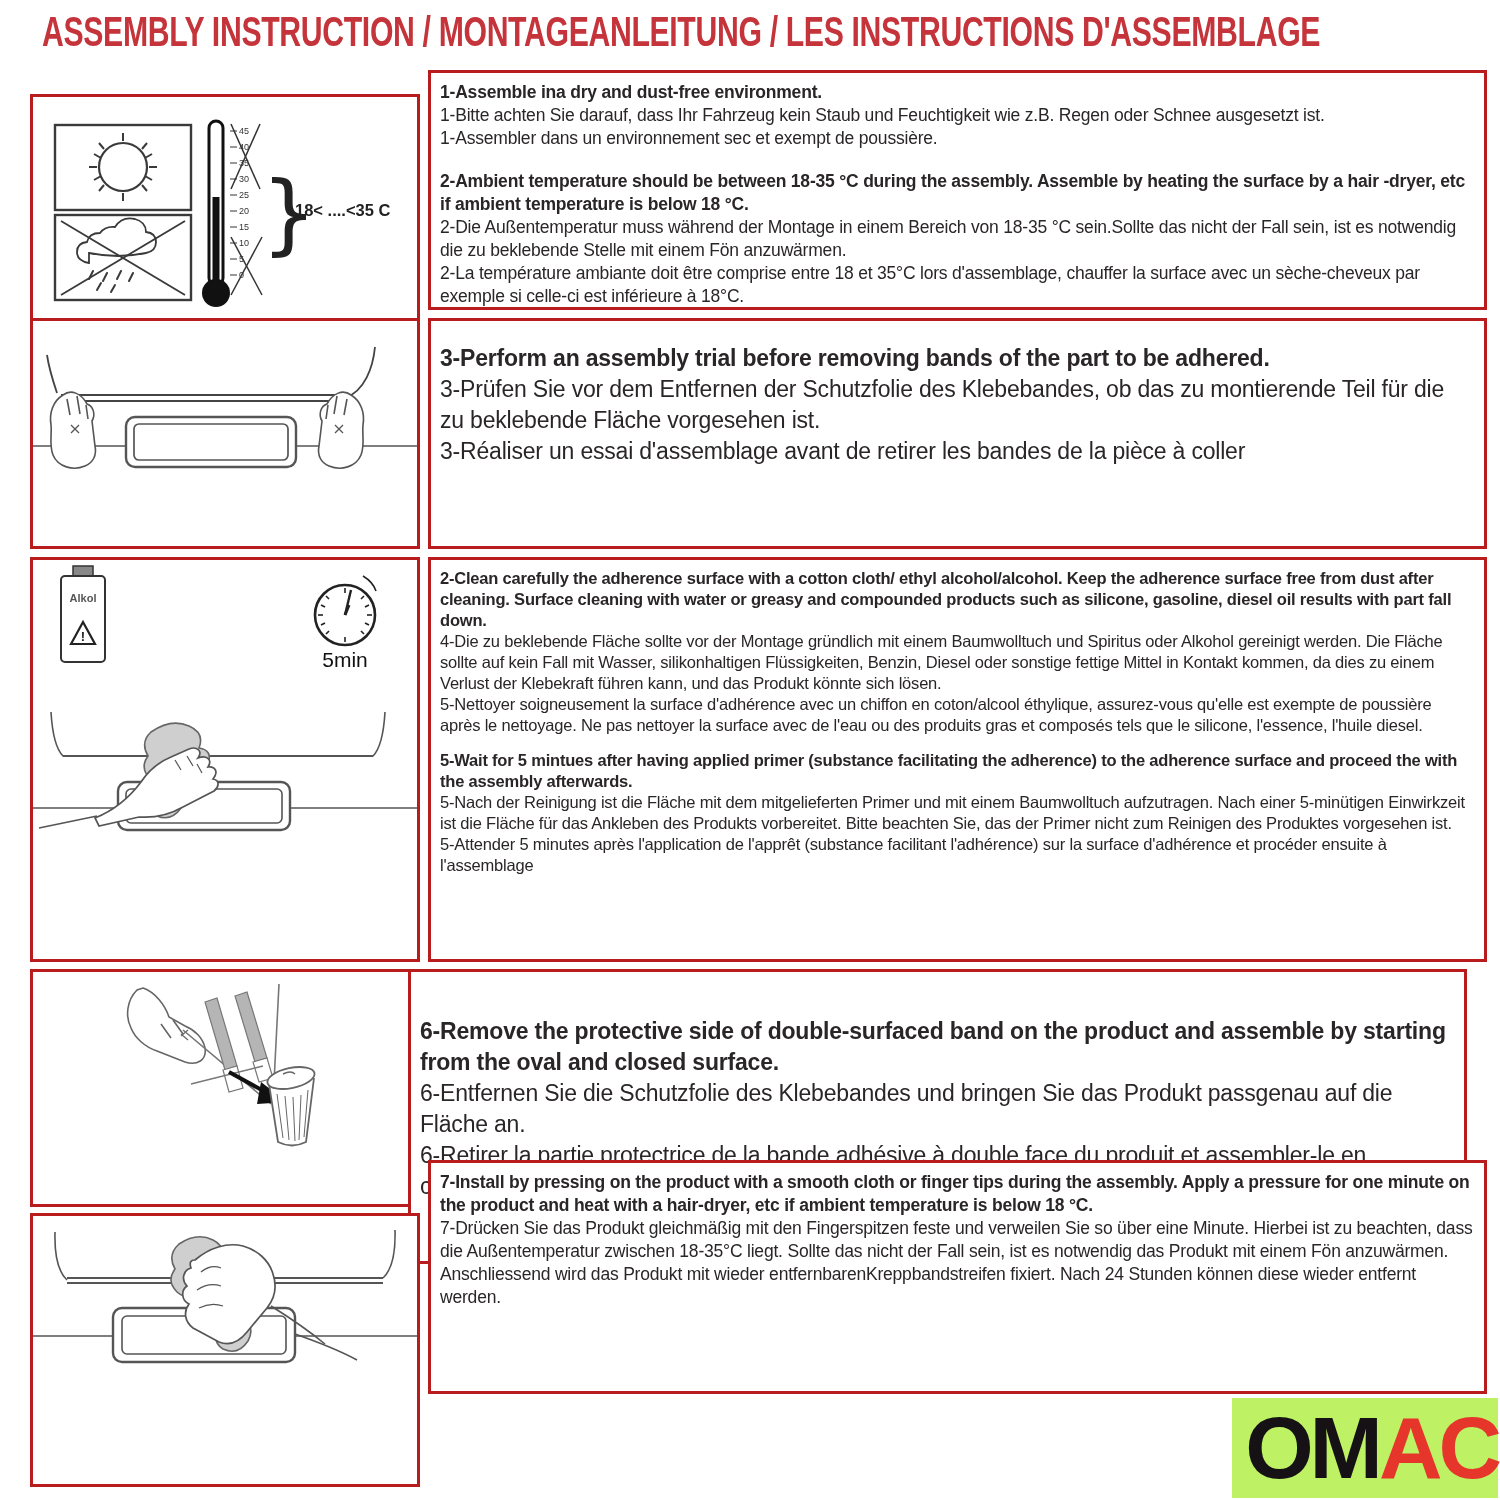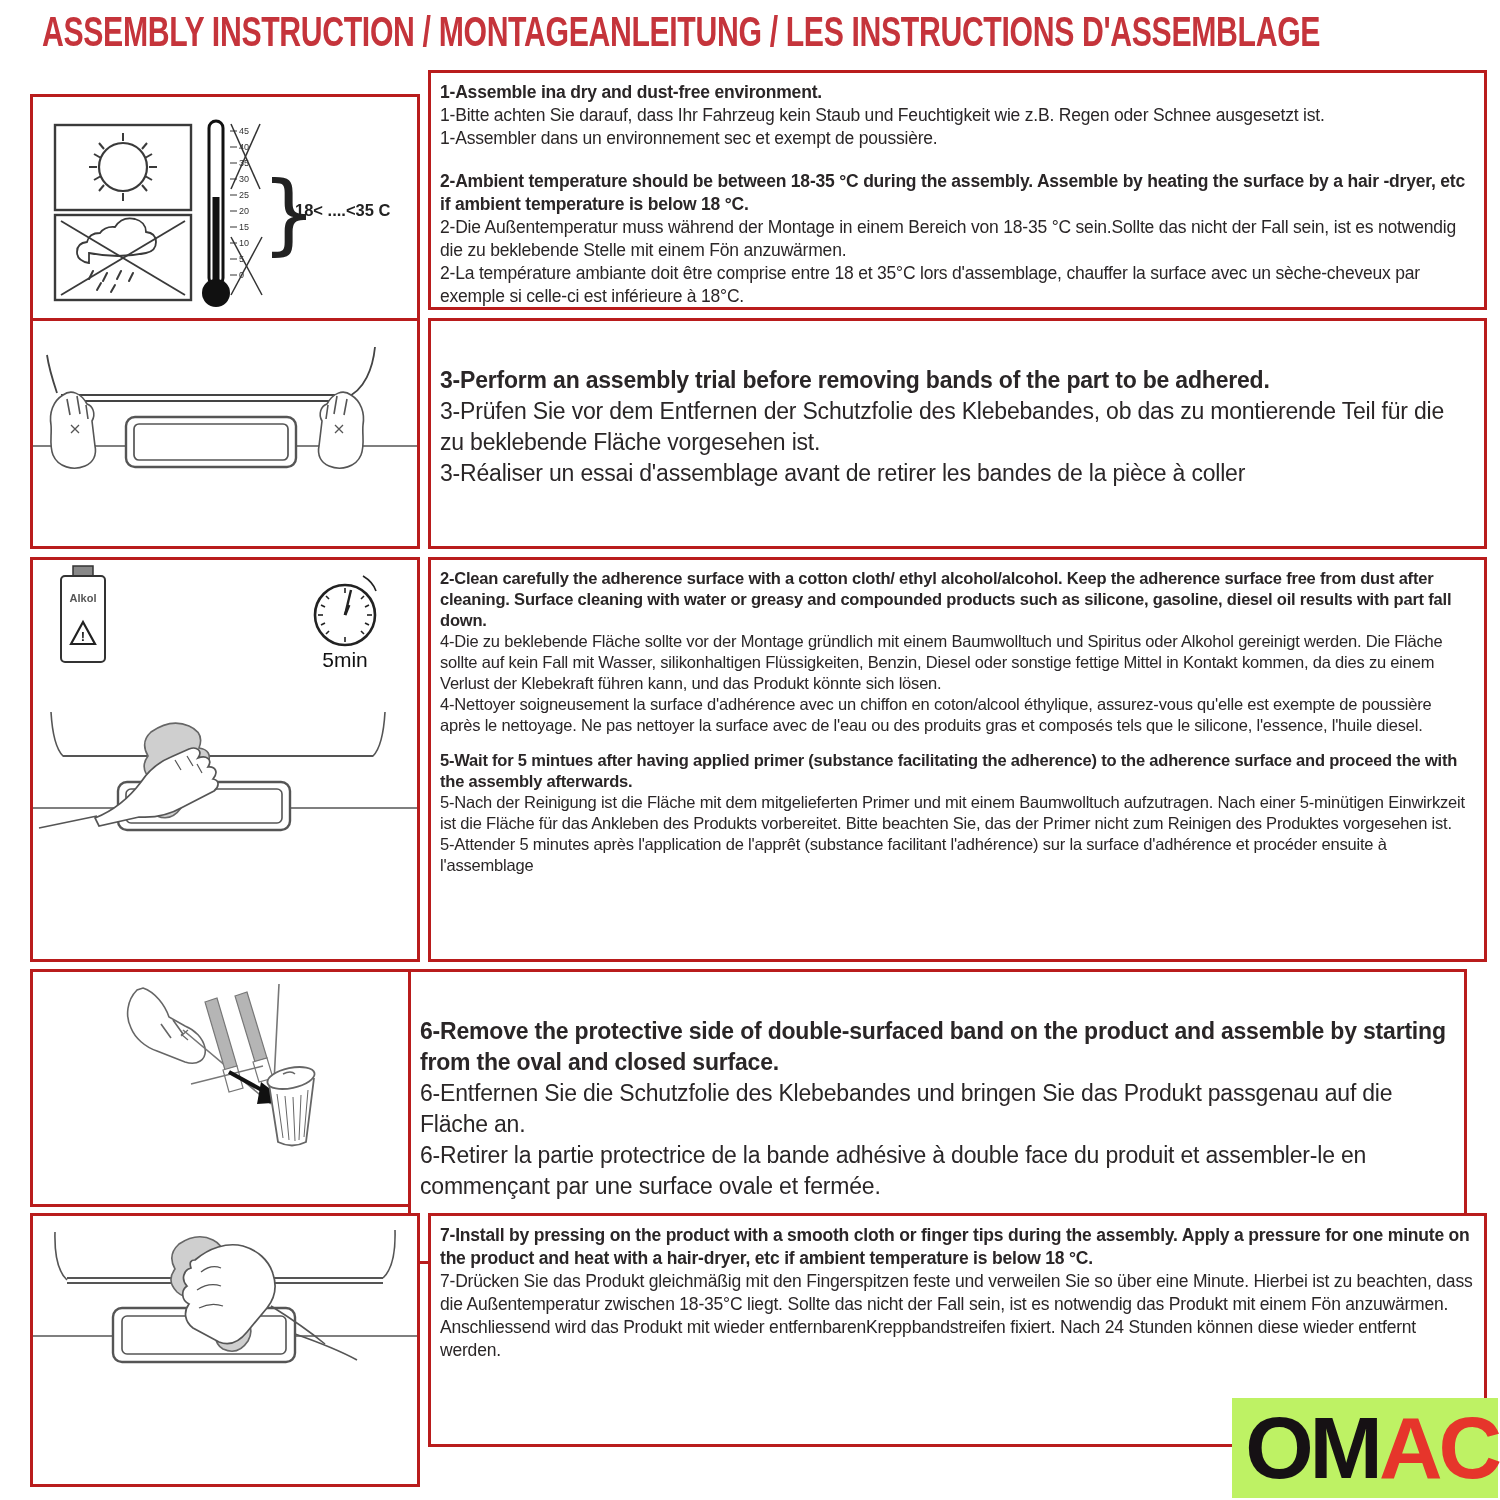--- a/index.html
+++ b/index.html
@@ -8,21 +8,21 @@
          white-space:nowrap;transform:scaleX(0.72);transform-origin:left top;letter-spacing:-0.5px;}
   .box{position:absolute;border:3px solid #b91c1c;background:#fff;box-sizing:border-box;overflow:hidden;}
   .txt{padding:8px 10px 6px 9px;}
   p{margin:0;}
   .sec-std{font-size:17.5px;line-height:23px;letter-spacing:-0.2px;}
   .sec-big{font-size:23px;line-height:31px;letter-spacing:-0.2px;}
   .sec-tight{font-size:16.5px;line-height:21px;letter-spacing:-0.2px;}
   .b{font-weight:bold;}
   .blank{height:20px;}
   .blank-s{height:14px;}
-  .pad-top-big{padding-top:44px;}
+  .pad-top-big{padding-top:22px;}
   .pad-top-mid{padding-top:44px;}
   svg{display:block;}
   .logo{position:absolute;left:1232px;top:1398px;width:266px;height:100px;background:#bef264;z-index:5;
         display:flex;align-items:center;justify-content:flex-end;
         font-size:88px;font-weight:bold;letter-spacing:-4px;white-space:nowrap;line-height:1;}
   .logo .om{color:#161114;}
   .logo .ac{color:#e6352b;}
 </style>
 </head>
 <body>
@@ -191,21 +191,21 @@
       <path d="M120,232 q14,-8 24,-2 q10,6 4,18 q-10,14 -24,8 q-12,-6 -4,-24 Z" fill="#cfcfcf" stroke="#666" stroke-width="1.6"></path>
       <path d="M62,258 C82,250 96,238 108,222 C116,210 126,202 138,197 L156,189 C164,186 170,191 165,198 C173,195 180,199 175,207 C182,206 186,212 180,219 C186,220 187,226 181,231 L150,247 C136,255 120,258 106,257 L66,266 Z" fill="#fff" stroke="#555" stroke-width="1.7"></path>
       <path d="M142,200 l6,10 M154,196 l6,10 M164,204 l5,9" fill="none" stroke="#555" stroke-width="1.2"></path>
     </g>
   </svg>
 </div>
 
 <div class="box txt sec-tight" style="left:428px;top:557px;width:1059px;height:405px;">
   <p class="b">2-Clean carefully the adherence surface with a cotton cloth/ ethyl alcohol/alcohol. Keep the adherence surface free from dust after cleaning. Surface cleaning with water or greasy and compounded products such as silicone, gasoline, diesel oil results with part fall down.</p>
   <p>4-Die zu beklebende Fläche sollte vor der Montage gründlich mit einem Baumwolltuch und Spiritus oder Alkohol gereinigt werden. Die Fläche sollte auf kein Fall mit Wasser, silikonhaltigen Flüssigkeiten, Benzin, Diesel oder sonstige fettige Mittel in Kontakt kommen, da dies zu einem Verlust der Klebekraft führen kann, und das Produkt könnte sich lösen.</p>
-  <p>4-Nettoyer soigneusement la surface d'adhérence avec un chiffon en coton/alcool éthylique, assurez-vous qu'elle est exempte de poussière après le nettoyage. Ne pas nettoyer la surface avec de l'eau ou des produits gras et composés tels que le silicone, l'essence, l'huile diesel.</p>
+  <p>5-Nettoyer soigneusement la surface d'adhérence avec un chiffon en coton/alcool éthylique, assurez-vous qu'elle est exempte de poussière après le nettoyage. Ne pas nettoyer la surface avec de l'eau ou des produits gras et composés tels que le silicone, l'essence, l'huile diesel.</p>
   <div class="blank-s"></div>
   <p class="b">5-Wait for 5 mintues after having applied primer (substance facilitating the adherence) to the adherence surface and proceed the with the assembly afterwards.</p>
   <p>5-Nach der Reinigung ist die Fläche mit dem mitgelieferten Primer und mit einem Baumwolltuch aufzutragen. Nach einer 5-minütigen Einwirkzeit ist die Fläche für das Ankleben des Produkts vorbereitet. Bitte beachten Sie, das der Primer nicht zum Reinigen des Produktes vorgesehen ist.</p>
   <p>5-Attender 5 minutes après l'application de l'apprêt (substance facilitant l'adhérence) sur la surface d'adhérence et procéder ensuite à l'assemblage</p>
 </div>
 
 <div class="box" style="left:30px;top:969px;width:390px;height:238px;">
   <svg width="384" height="232" viewBox="0 0 384 232">
     <g fill="#fff" stroke="#666" stroke-width="1.6">
       <path d="M104,18 C94,28 92,44 98,56 C102,66 112,75 124,79 L152,90 C164,94 174,88 172,76 C170,66 162,58 152,54 L136,45 C132,33 122,20 110,16 Z"></path>
@@ -259,21 +259,21 @@
     <g>
       <path d="M146,28 q18,-12 34,-4 q14,7 8,22 q12,3 8,16 q-6,16 -22,12 q-16,14 -30,2 q-11,-11 -2,-23 q-8,-14 4,-25 Z" fill="#cfcfcf" stroke="#666" stroke-width="1.6"></path>
       <path d="M186,108 q14,-10 26,-3 q10,7 3,20 q-10,15 -25,8 q-12,-7 -4,-25 Z" fill="#cfcfcf" stroke="#666" stroke-width="1.6"></path>
       <path d="M162,44 C176,32 194,26 210,30 C224,34 236,44 240,58 C244,70 242,82 234,92 L214,116 C206,126 196,130 186,126 L160,112 C152,106 150,96 156,88 C148,84 148,74 154,70 C148,64 150,54 158,52 C156,46 158,44 162,44 Z" fill="#fff" stroke="#555" stroke-width="1.7"></path>
       <path d="M168,56 q10,-8 20,-4 M164,74 q12,-8 24,-4 M166,92 q12,-6 24,-2" fill="none" stroke="#555" stroke-width="1.3"></path>
       <path d="M238,90 Q270,110 292,128" fill="none" stroke="#555" stroke-width="1.6"></path>
     </g>
   </svg>
 </div>
 
-<div class="box txt sec-std" style="left:428px;top:1213px;width:1059px;height:234px;">
+<div class="box txt sec-std" style="left:428px;top:1160px;width:1059px;height:234px;">
   <p class="b">7-Install by pressing on the product with a smooth cloth or finger tips during the assembly. Apply a pressure for one minute on the product and heat with a hair-dryer, etc if ambient temperature is below 18 °C.</p>
   <p>7-Drücken Sie das Produkt gleichmäßig mit den Fingerspitzen feste und verweilen Sie so über eine Minute. Hierbei ist zu beachten, dass die Außentemperatur zwischen 18-35°C liegt. Sollte das nicht der Fall sein, ist es notwendig das Produkt mit einem Fön anzuwärmen. Anschliessend wird das Produkt mit wieder entfernbarenKreppbandstreifen fixiert. Nach 24 Stunden können diese wieder entfernt werden.</p>
 </div>
 
 <div class="logo">
   <span class="om">OM</span>
     <span class="ac">AC</span>
 </div>
 
 </body></html>

